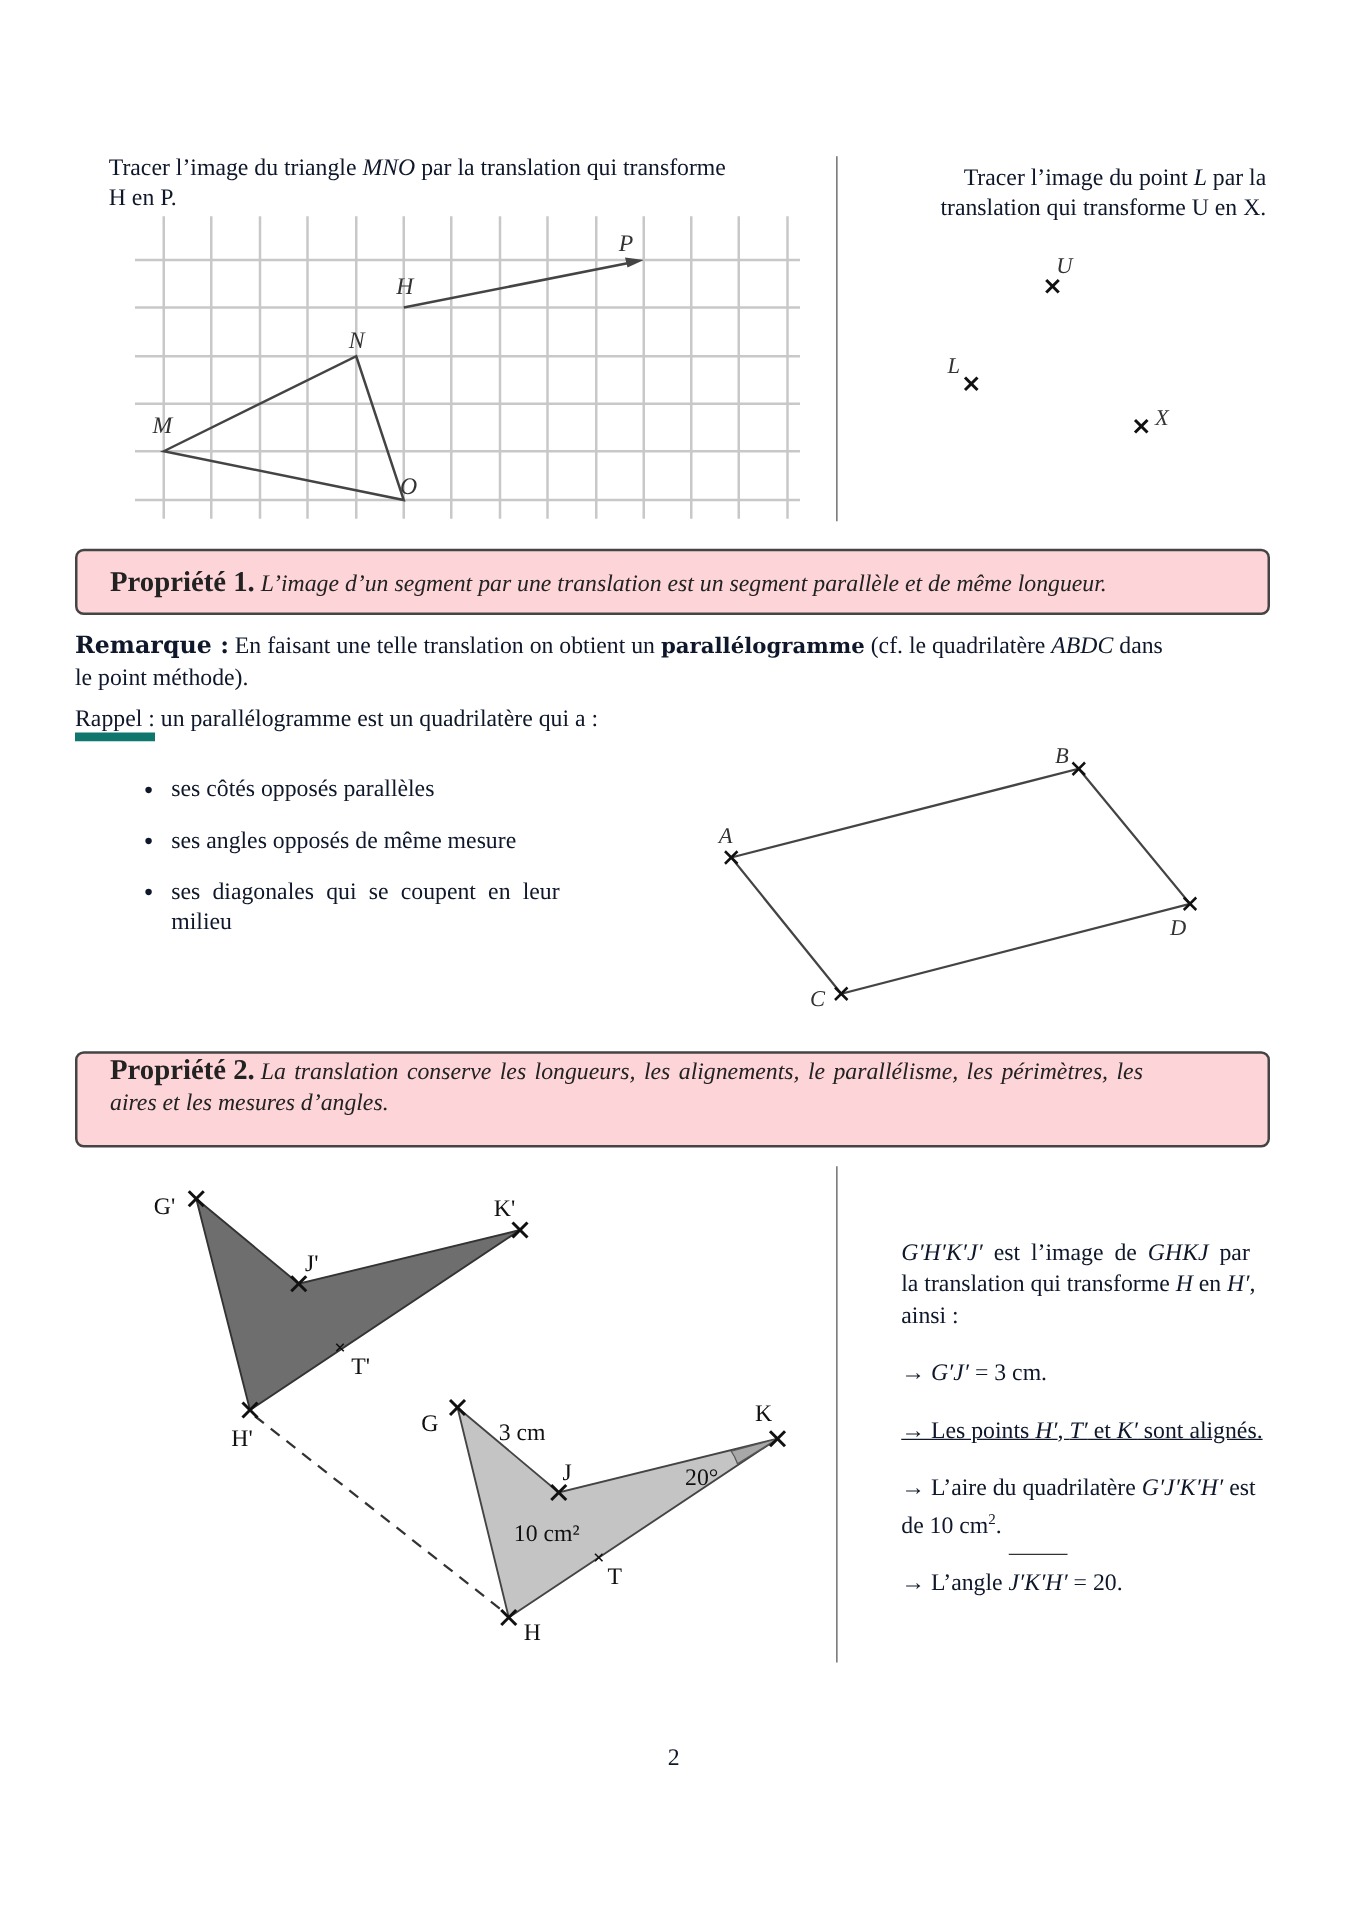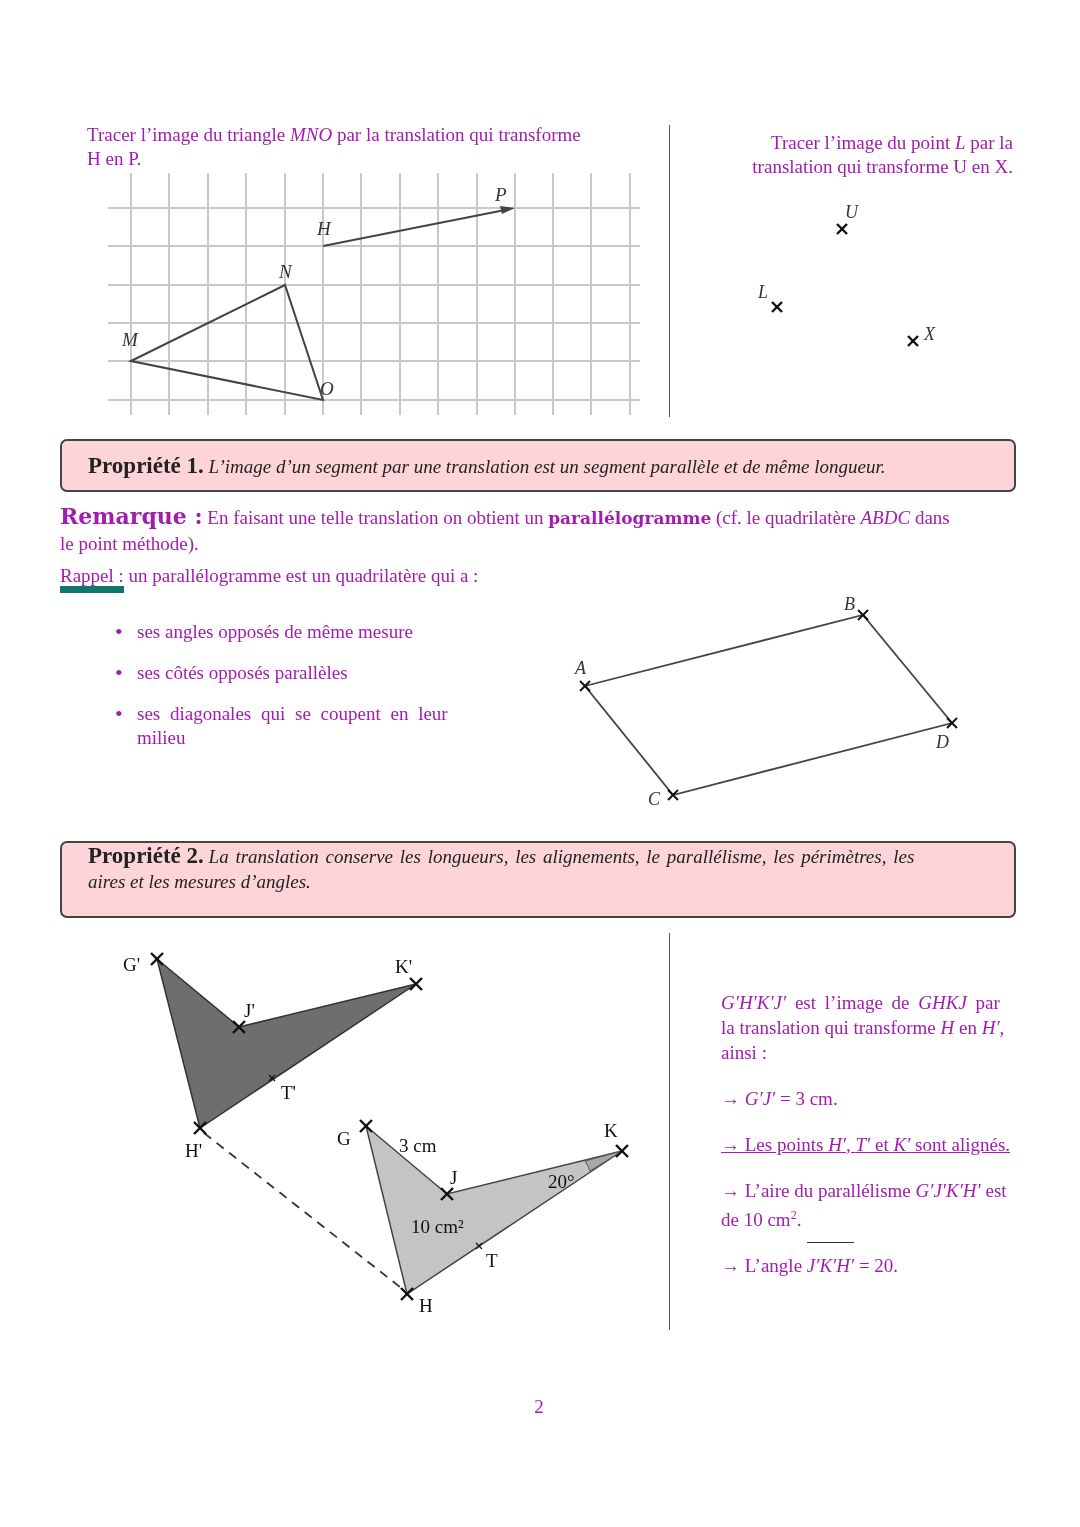--- a/index.html
+++ b/index.html
@@ -1,19 +1,19 @@
 <!DOCTYPE html>
 <html><head>
 <meta charset="utf-8">
 <style>
   html, body { margin:0; padding:0; background:#fff; }
   body { width:1080px; height:1527px; position:relative; overflow:hidden;
          font-family:"DejaVu Serif","Liberation Serif",serif; color:#222; }
   .abs { position:absolute; }
-  .txt { font-family:"Liberation Serif","DejaVu Serif",serif; font-size:19px; line-height:24px; color:#a21caf; }
+  .txt { font-family:"Liberation Serif","DejaVu Serif",serif; font-size:19px; line-height:24px; color:#0f172a; }
   .it { font-style:italic; }
   .b { font-weight:bold; }
   .vrule { position:absolute; width:1px; background:#555; }
   .propbox { position:absolute; left:60px; width:956px; background:#fdd5d8; border:2px solid #444;
              border-radius:7px; box-sizing:border-box; padding:0 26px;
              font-family:"Liberation Serif",serif; font-size:19px; line-height:25px; color:#222; }
   .propbox .lbl { font-weight:bold; font-family:Liberation Serif, serif; font-size:23px; }
   .propbox .body { font-style:italic; }
   ul.bullets { margin:0; padding:0; list-style:none; }
   ul.bullets li { position:relative; padding-left:22px; margin-bottom:17px; }
@@ -91,31 +91,31 @@
   <text x="18" y="103" font-size="18" font-style="italic" fill="#333">L</text>
   <text x="184" y="145" font-size="18" font-style="italic" fill="#333">X</text>
 </svg>
 
 <div class="propbox" style="top:439px; height:53px; padding-top:12px;">
   <span class="lbl">Propriété 1.</span>
   <span class="body">L’image d’un segment par une translation est un segment parallèle et de même longueur.</span>
 </div>
 
 <div class="abs txt" style="left:60px; top:504px; width:960px; line-height:25px;">
-  <span class="b" style="font-family:'DejaVu Serif',serif; font-size:22px;">Remarque :</span><span> En faisant une telle translation on obtient un </span><span class="b" style="font-family:'DejaVu Serif',serif; font-size:17px;">parallélogramme</span><span> (cf. le quadrilatère </span><span class="it">ABDC</span><span> dans</span><br>
+  <span class="b" style="font-family:'DejaVu Serif',serif; font-size:19px;">Remarque :</span><span> En faisant une telle translation on obtient un </span><span class="b" style="font-family:'DejaVu Serif',serif; font-size:17px;">parallélogramme</span><span> (cf. le quadrilatère </span><span class="it">ABDC</span><span> dans</span><br>
   <span>le point méthode).</span>
 </div>
 
 <div class="abs txt" style="left:60px; top:564px;">
   <span class="underline">Rappel :</span><span> un parallélogramme est un quadrilatère qui a :</span>
 </div>
 
 <ul class="bullets abs txt" style="left:115px; top:620px; width:360px;">
+  <li>ses côtés opposés parallèles</li>
   <li>ses angles opposés de même mesure</li>
-  <li>ses côtés opposés parallèles</li>
   <li style="text-align:justify;"><span style="word-spacing:5px;">ses diagonales qui se coupent en leur</span><br><span>milieu</span></li>
 </ul>
 
 <svg class="abs" style="left:560px; top:590px;" width="420" height="225">
   <polygon points="25,96 303,25 392,133 113,205" fill="none" stroke="#444" stroke-width="1.8"></polygon>
   <g stroke="#111" stroke-width="2">
     <g>
         <line x1="20" y1="91" x2="30" y2="101"></line>
         <line x1="30" y1="91" x2="20" y2="101"></line>
       </g>
@@ -224,21 +224,21 @@
     <span>ainsi :</span>
   </div>
   <div style="margin-top:21px;">
     <span>→</span>
     <span class="it">G′J′</span><span> = 3 cm.</span>
   </div>
   <div style="margin-top:21px;text-decoration:underline;">
     <span>→</span><span> Les points </span><span class="it">H′</span><span>, </span><span class="it">T′</span><span> et </span><span class="it">K′</span><span> sont alignés.</span>
   </div>
   <div style="margin-top:21px;">
-    <span>→</span><span> L’aire du parallélisme </span><span class="it">G′J′K′H′</span><span> est</span><br>
+    <span>→</span><span> L’aire du quadrilatère </span><span class="it">G′J′K′H′</span><span> est</span><br>
     <span>de 10 cm</span><sup style="font-size:12px;">2</sup><span>.</span>
   </div>
   <div style="margin-top:21px;">
     <span>→</span><span> L’angle </span><span class="it" style="border-top:1px solid #333; padding-top:12px;">J′K′H′</span><span> = 20.</span>
   </div>
 </div>
 
 <div class="abs txt" style="left:0; width:1078px; top:1395px; text-align:center;">2</div>
 
 </body></html>

